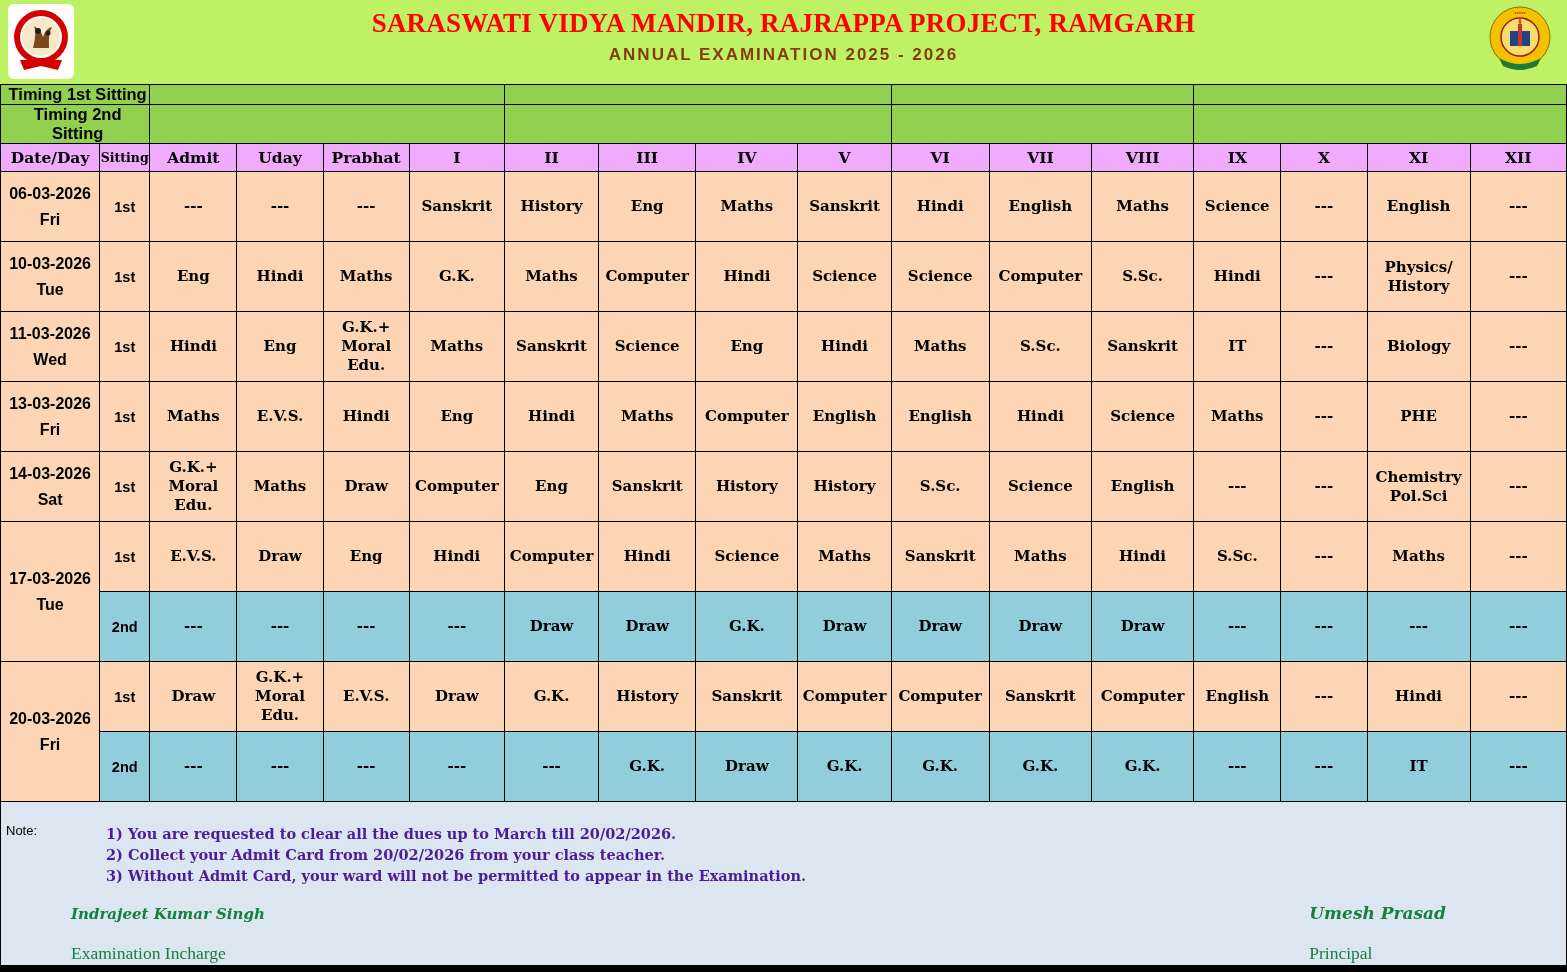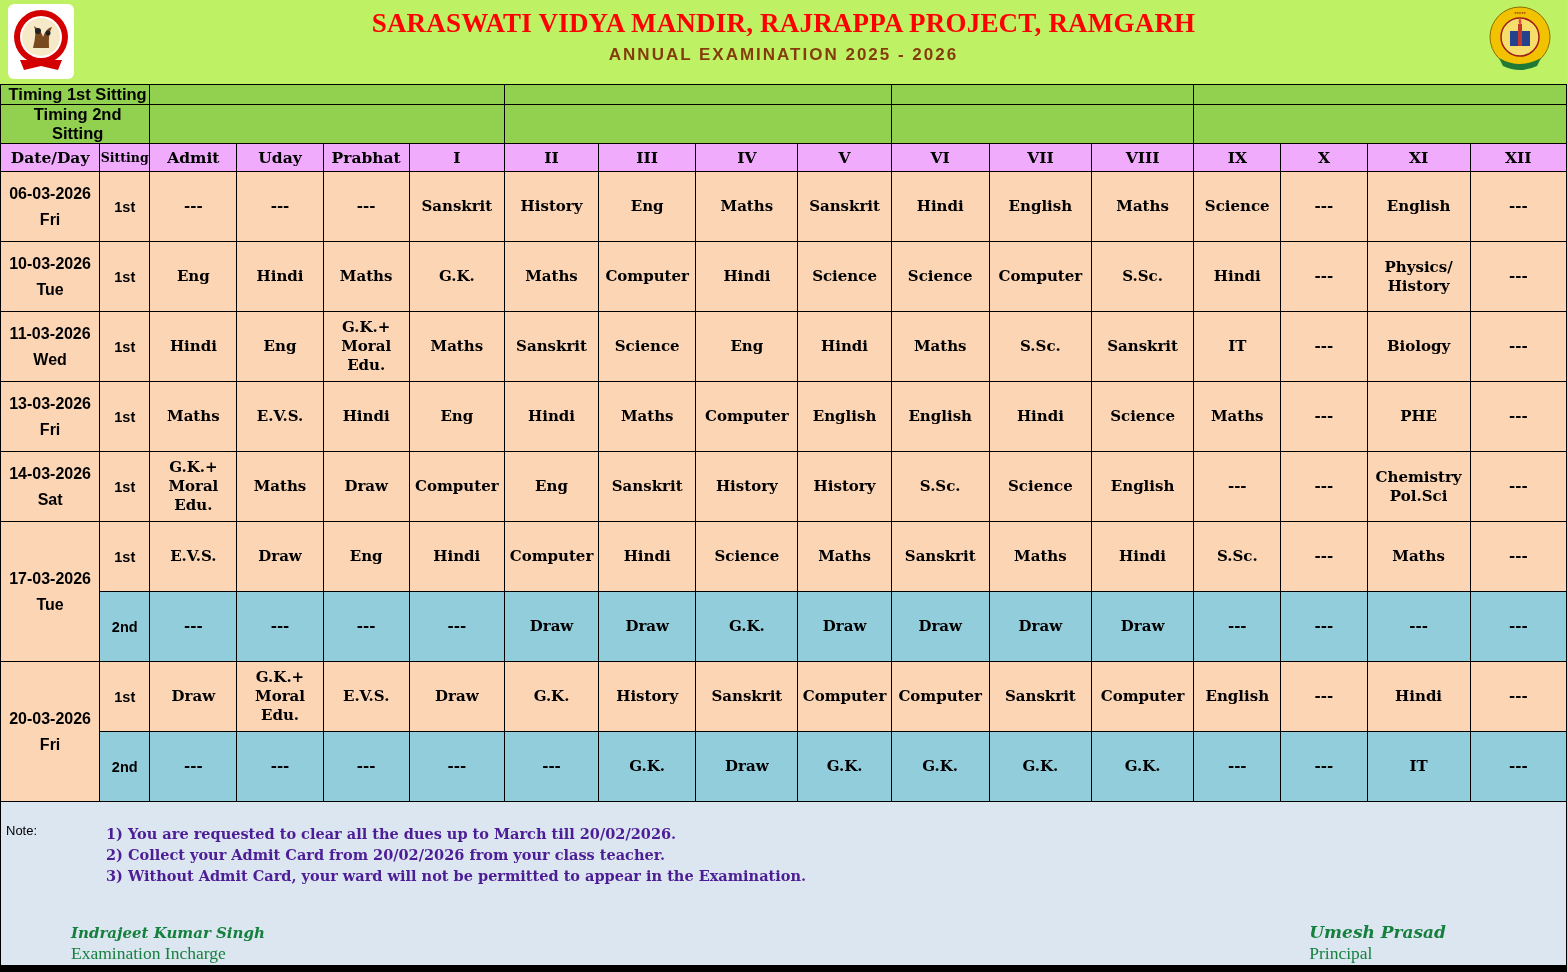--- a/index.html
+++ b/index.html
@@ -37,21 +37,21 @@
   
   .notes { position:relative; height:166px; background:#DCE6F1; border-left:1px solid #000; border-right:1px solid #000; }
   .note-row { position:absolute; top:21px; left:5px; display:flex; }
   .note-label { font-size:13px; color:#000000; width:100px; }
   .note-lines { color:#4c1d95; font-family:"DejaVu Serif", serif; font-weight:bold; font-size:14.5px; line-height:21px; }
   .sig { position:absolute; bottom:4px; color:#15803d; }
   .sig-left { left:70px; }
   .sig-right { right:120px; }
   .sig-name { font-family:"DejaVu Serif", serif; font-weight:bold; font-style:italic; font-size:15px; }
   .sig-right .sig-name { font-size:17px; }
-  .sig-title { font-family:"Liberation Serif", serif; font-size:17.5px; margin-top:1px; }
+  .sig-title { font-family:"Liberation Serif", serif; font-size:17.5px; margin-top:20px; }
 </style>
 </head>
 <body>
 
 <div class="page">
 
   <header class="topbar">
     <div class="logo-left">
       <svg width="66" height="75" viewBox="0 0 66 75">
         <rect x="0" y="0" width="66" height="75" rx="6" fill="#ffffff"></rect>

